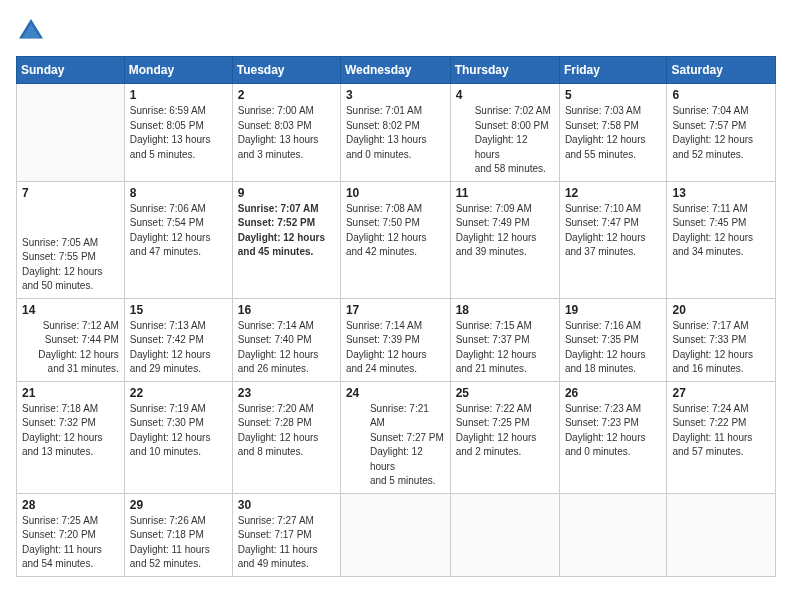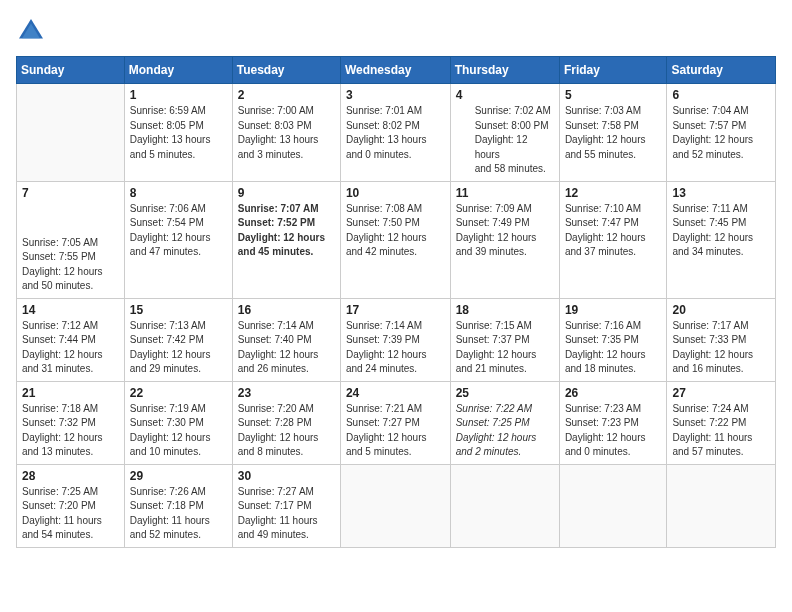--- a/index.html
+++ b/index.html
@@ -213,21 +213,21 @@
           <span class="day-number">13</span>
           <div class="day-info" style="white-space: pre-line;">Sunrise: 7:11 AM
 Sunset: 7:45 PM
 Daylight: 12 hours
 and 34 minutes.</div>
         </td>
       </tr>
       <tr>
         <td>
           <span class="day-number">14</span>
-          <div class="day-info" style="white-space: pre-line;">Sunrise: 7:12 AM
+          <div class="day-info" style="white-space: pre-line; text-align: right;">Sunrise: 7:12 AM
 Sunset: 7:44 PM
 Daylight: 12 hours
 and 31 minutes.</div>
         </td>
         <td>
           <span class="day-number">15</span>
           <div class="day-info" style="white-space: pre-line;">Sunrise: 7:13 AM
 Sunset: 7:42 PM
 Daylight: 12 hours
 and 29 minutes.</div>
@@ -285,28 +285,28 @@
         </td>
         <td>
           <span class="day-number">23</span>
           <div class="day-info" style="white-space: pre-line;">Sunrise: 7:20 AM
 Sunset: 7:28 PM
 Daylight: 12 hours
 and 8 minutes.</div>
         </td>
         <td>
           <span class="day-number">24</span>
-          <div class="day-info" style="white-space: pre-line;">Sunrise: 7:21 AM
+          <div class="day-info" style="white-space: pre-line; margin-left: 24px;">Sunrise: 7:21 AM
 Sunset: 7:27 PM
 Daylight: 12 hours
 and 5 minutes.</div>
         </td>
         <td>
           <span class="day-number">25</span>
-          <div class="day-info" style="white-space: pre-line; font-style: italic;">Sunrise: 7:22 AM
+          <div class="day-info" style="white-space: pre-line;">Sunrise: 7:22 AM
 Sunset: 7:25 PM
 Daylight: 12 hours
 and 2 minutes.</div>
         </td>
         <td>
           <span class="day-number">26</span>
           <div class="day-info" style="white-space: pre-line;">Sunrise: 7:23 AM
 Sunset: 7:23 PM
 Daylight: 12 hours
 and 0 minutes.</div>

